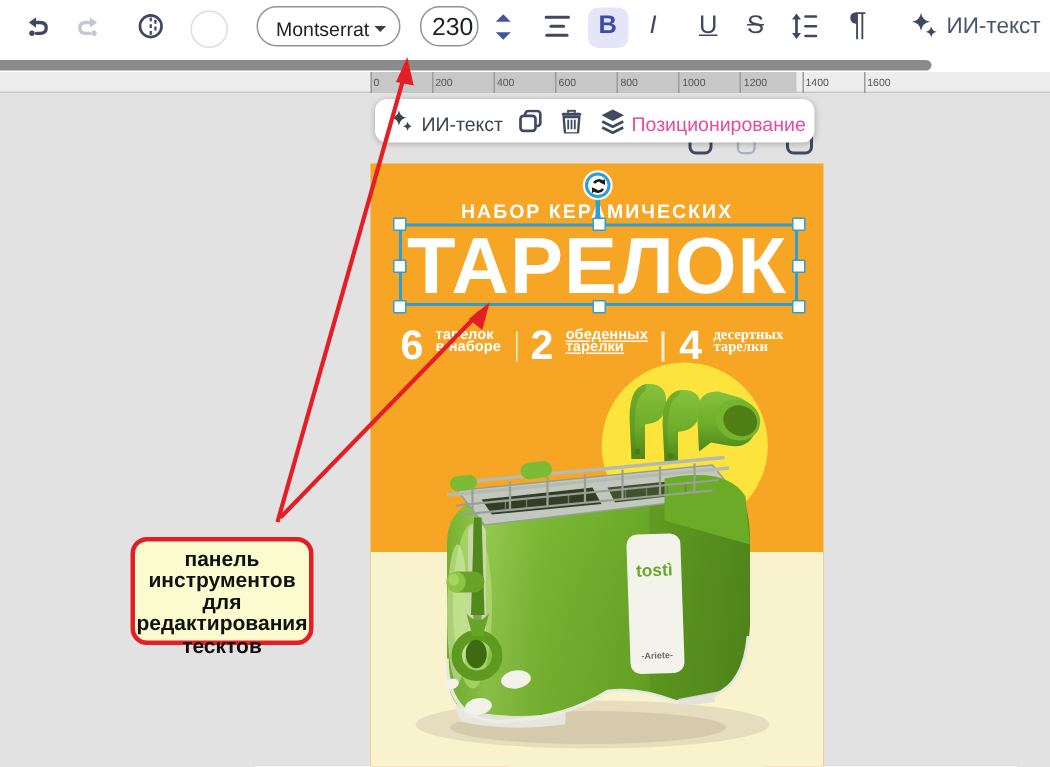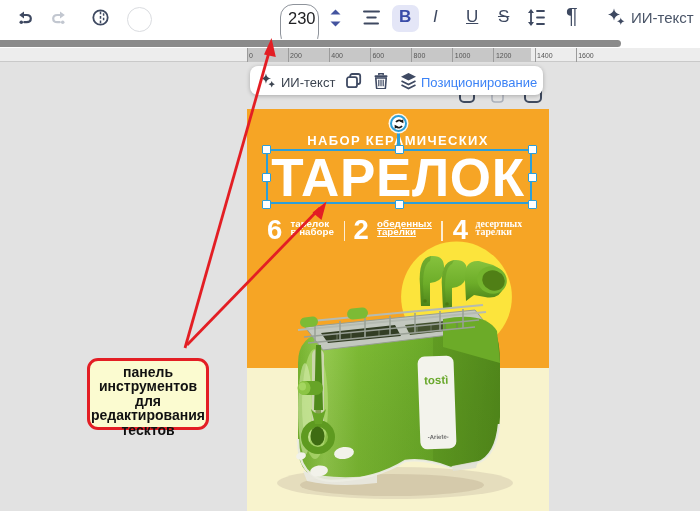--- a/index.html
+++ b/index.html
@@ -29,22 +29,28 @@
   <svg class="abs" style="left:92px;top:9px" width="17" height="17" viewBox="0 0 17 17">
     <circle cx="8.5" cy="8.5" r="7.2" fill="none" stroke="#3E4961" stroke-width="1.8"></circle>
     <g stroke="#3E4961" stroke-width="1.5" stroke-dasharray="2.6 1.9">
       <line x1="8.5" y1="2.6" x2="8.5" y2="14.4"></line>
       <line x1="11.6" y1="4.2" x2="11.6" y2="12.8"></line>
     </g>
   </svg>
 
   <div class="abs" style="left:127px;top:7px;width:25px;height:25px;border-radius:50%;border:1.5px solid #DADCE0;background:#fff;"></div>
 
-
-  <div class="abs" style="left:280px;top:4px;width:39px;height:43px;border:1.5px solid #8E939B;border-radius:13px;background:#fff;">
+  <div class="abs" style="left:171px;top:4px;width:96px;height:27px;border:1.5px solid #8E939B;border-radius:14px;background:#fff;">
+    <span class="abs" style="left:12px;top:6.5px;font-size:13px;color:#202124;">Montserrat</span>
+    <svg class="abs" style="left:76px;top:11px" width="11" height="7" viewBox="0 0 12 8">
+        <path d="M1.5 1.5 L6 6 L10.5 1.5z" fill="#3C4043"></path>
+      </svg>
+  </div>
+
+  <div class="abs" style="left:280px;top:4px;width:39px;height:27px;border:1.5px solid #8E939B;border-radius:13px;background:#fff;">
     <span class="abs" style="left:7px;top:4px;font-size:16.5px;color:#202124;">230</span>
   </div>
 
   <svg class="abs" style="left:328px;top:7px" width="15" height="22" viewBox="0 0 15 22">
     <path d="M2.5 7.5 L7.5 2.5 L12.5 7.5z" fill="#44549F"></path>
     <path d="M2.5 14.5 L7.5 19.5 L12.5 14.5z" fill="#44549F"></path>
   </svg>
 
   <svg class="abs" style="left:363px;top:10px" width="17" height="15" viewBox="0 0 17 15">
     <g stroke="#3E4961" stroke-width="2" stroke-linecap="round">
@@ -258,21 +264,21 @@
     <line x1="4.8" y1="6.8" x2="4.8" y2="13.2" stroke="#3F4A63" stroke-width="1.2"></line>
     <line x1="9.2" y1="6.8" x2="9.2" y2="13.2" stroke="#3F4A63" stroke-width="1.2"></line>
     <line x1="7" y1="6.8" x2="7" y2="13.2" stroke="#3F4A63" stroke-width="1.2"></line>
   </svg>
 
   <svg class="abs" style="left:400px;top:72px" width="17" height="18" viewBox="0 0 17 18">
     <path d="M8.5 1 L16 4.8 L8.5 8.6 L1 4.8z" fill="#3F4A63"></path>
     <path d="M1.5 9 L8.5 12.5 L15.5 9" fill="none" stroke="#3F4A63" stroke-width="1.8"></path>
     <path d="M1.5 13 L8.5 16.5 L15.5 13" fill="none" stroke="#3F4A63" stroke-width="1.8"></path>
   </svg>
-  <span class="abs" style="left:421px;top:74.5px;font-size:13px;color:#3b82f6;">Позиционирование</span>
+  <span class="abs" style="left:421px;top:74.5px;font-size:13px;color:#ec4899;">Позиционирование</span>
 
   <div class="abs" style="left:396.5px;top:131px;width:3px;height:19px;background:#2D9FD8;"></div>
   <div class="abs" style="left:390px;top:115px;width:17px;height:17px;border-radius:50%;background:#fff;border:2.3px solid #2D9FD8;box-shadow:0 0 0 1.5px rgba(255,255,255,.9);"></div>
   <svg class="abs" style="left:392.5px;top:117.5px" width="12" height="12" viewBox="0 0 24 24">
     <path d="M6.2 8.3 A 7 7 0 0 1 17.6 6.9" fill="none" stroke="#1a1a1a" stroke-width="3.6"></path>
     <path d="M20.5 2.5 L20.8 10.5 L13.8 7.2 Z" fill="#1a1a1a"></path>
     <path d="M17.8 15.7 A 7 7 0 0 1 6.4 17.1" fill="none" stroke="#1a1a1a" stroke-width="3.6"></path>
     <path d="M3.5 21.5 L3.2 13.5 L10.2 16.8 Z" fill="#1a1a1a"></path>
   </svg>
 

